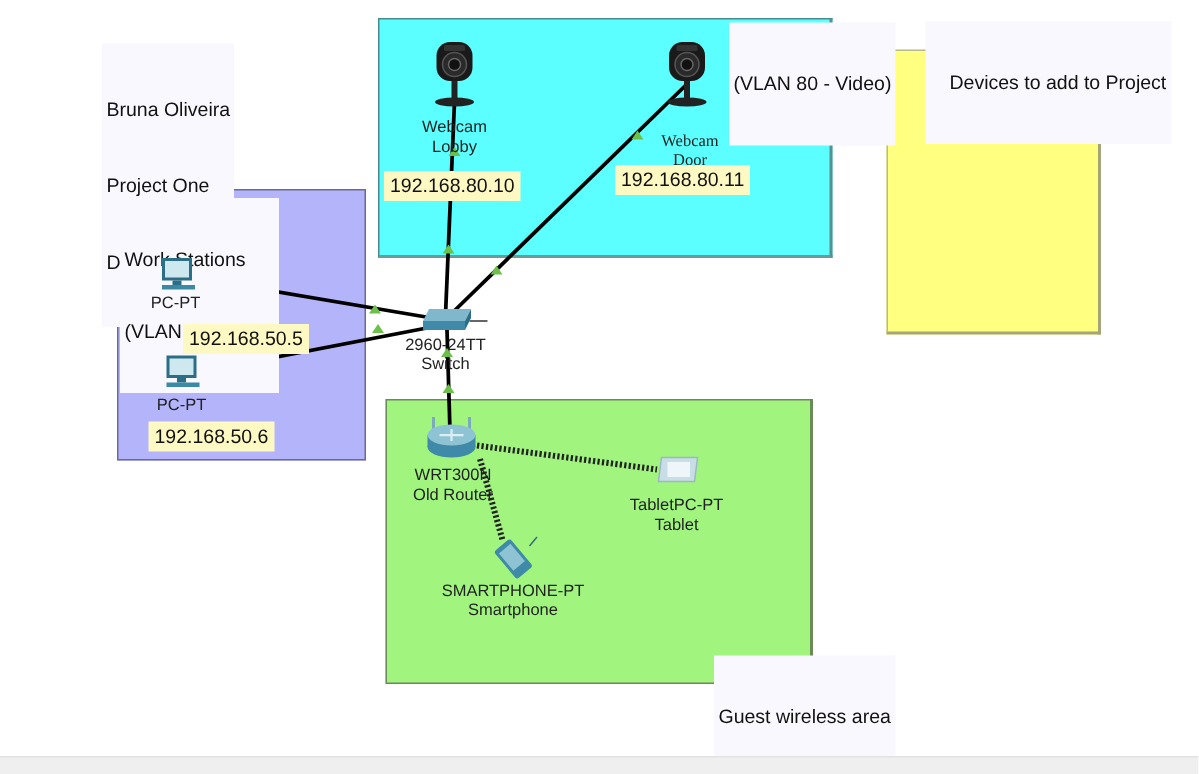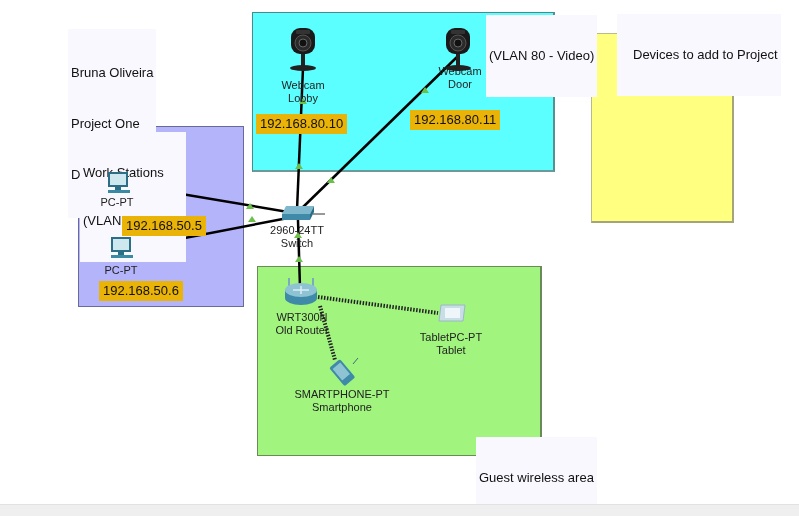--- a/index.html
+++ b/index.html
@@ -5,21 +5,21 @@
   html, body { margin:0; padding:0; }
   body { width:799px; height:516px; position:relative; overflow:hidden; background:#ffffff; font-family:"Liberation Sans", sans-serif; }
   .canvas { position:absolute; left:0; top:0; width:799px; height:504px; background:#ffffff; }
   .bottombar { position:absolute; left:0; top:504px; width:799px; height:12px; background:#efefef; border-top:1px solid #e2e2e2; }
   .zone { position:absolute; box-sizing:border-box; }
   .zone-video { left:252px; top:12px; width:303px; height:160px; background:#5cffff; border:1px solid #4a8a8a; border-right:2px solid #5a8f8f; border-bottom:2px solid #6a9a9a; }
   .zone-work { left:78px; top:126px; width:166px; height:181px; background:#b4b4fa; border:1px solid #6a6a9a; }
   .zone-guest { left:257px; top:266px; width:285px; height:190px; background:#a1f57e; border:1px solid #6a8a5a; border-right:2px solid #6a8a5a; }
   .zone-todo { left:591px; top:33px; width:143px; height:190px; background:#ffff80; border:1px solid #b9b98a; border-right:2px solid #a5a57a; border-bottom:2px solid #a5a57a; }
   .note { position:absolute; background:#f8f8fe; color:#111; font-size:13px; line-height:16px; padding:1px 3px; white-space:pre; }
-  .iplabel { position:absolute; background:#eab308; color:#111; font-size:13px; line-height:16px; padding:2px 4px; }
+  .iplabel { position:absolute; background:#fef9c3; color:#111; font-size:13px; line-height:16px; padding:2px 4px; }
   .devlabel { position:absolute; color:#222; font-size:11px; line-height:13px; text-align:center; white-space:pre; transform:translateX(-50%); }
   svg.links { position:absolute; left:0; top:0; width:799px; height:504px; }
   .dev { position:absolute; }
 </style>
 </head>
 <body>
 
 <div class="canvas">
 
   <div class="zone zone-video"></div>
@@ -90,21 +90,21 @@
   <div class="dev" style="left:443px;top:28px;">
     <svg width="30" height="48">
       <rect x="3" y="0" width="24" height="26" rx="9" fill="#1a1a1a"></rect>
       <rect x="8" y="2" width="14" height="4" rx="1" fill="#333"></rect>
       <circle cx="15" cy="15" r="8" fill="#2a2a2a" stroke="#555" stroke-width="1"></circle>
       <circle cx="15" cy="15" r="4" fill="#111" stroke="#666" stroke-width="1"></circle>
       <rect x="13" y="26" width="4" height="12" fill="#222"></rect>
       <ellipse cx="15" cy="40" rx="13" ry="3" fill="#222"></ellipse>
     </svg>
   </div>
-  <div class="devlabel" style="left:460px;top:65px;"><span>Webcam</span>
+  <div class="devlabel" style="left:460px;top:88px;font-family:Liberation Serif, serif;"><span>Webcam</span>
 <span>Door</span></div>
   <div class="iplabel" style="left:410px;top:110px;">192.168.80.11</div>
 
   <div class="dev" style="left:106px;top:171px;">
     <svg width="26" height="24">
       <rect x="2" y="1" width="20" height="15" fill="#2c6e86"></rect>
       <rect x="4" y="3" width="16" height="11" fill="#cde8ee"></rect>
       <rect x="9" y="16" width="6" height="3" fill="#2c6e86"></rect>
       <rect x="2" y="19" width="22" height="3" fill="#3a8aa6"></rect>
     </svg>

